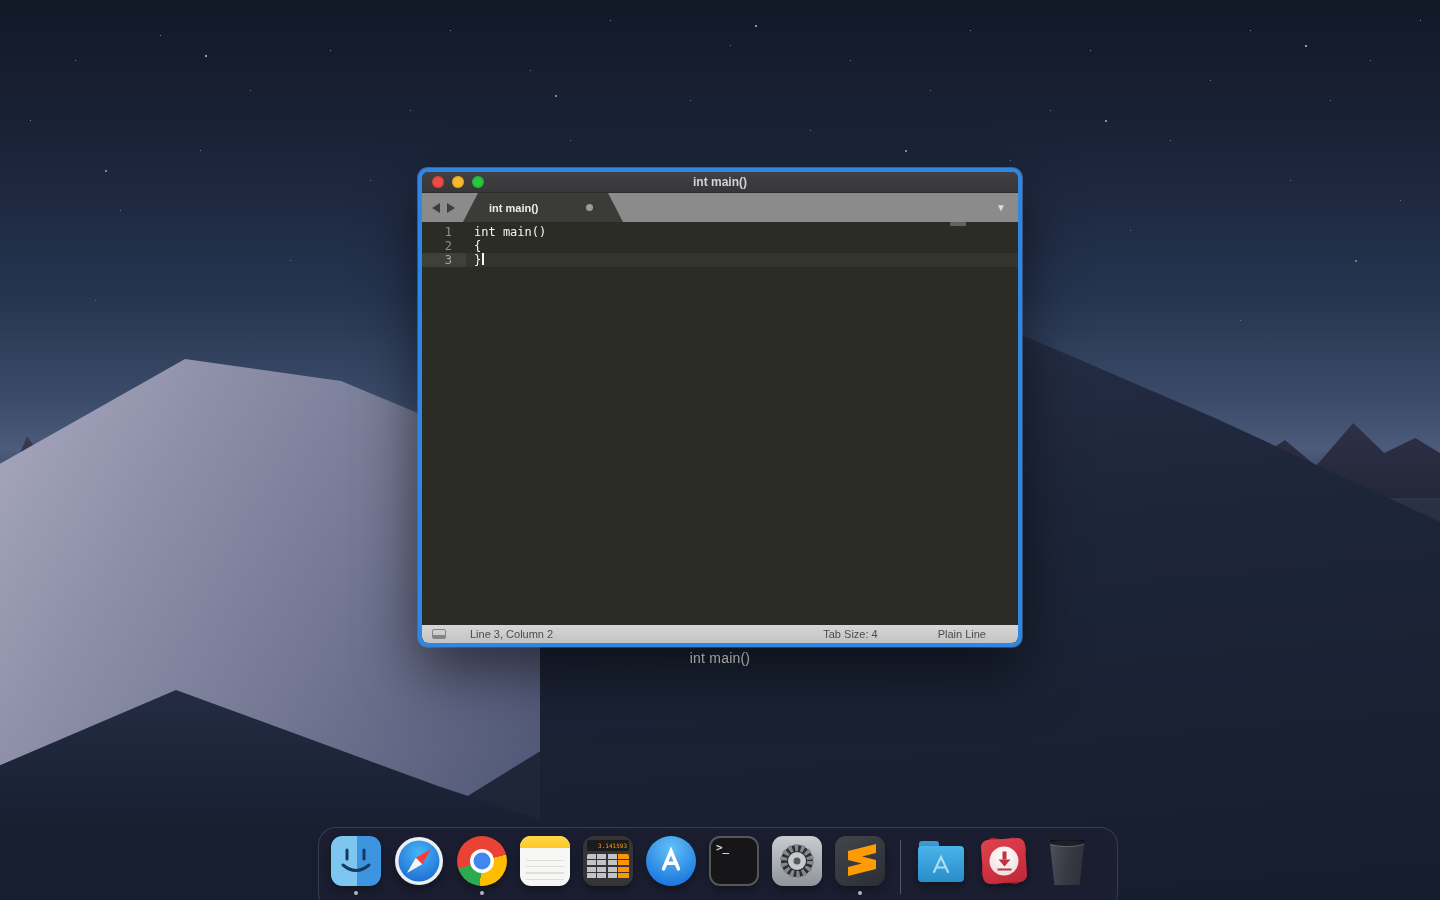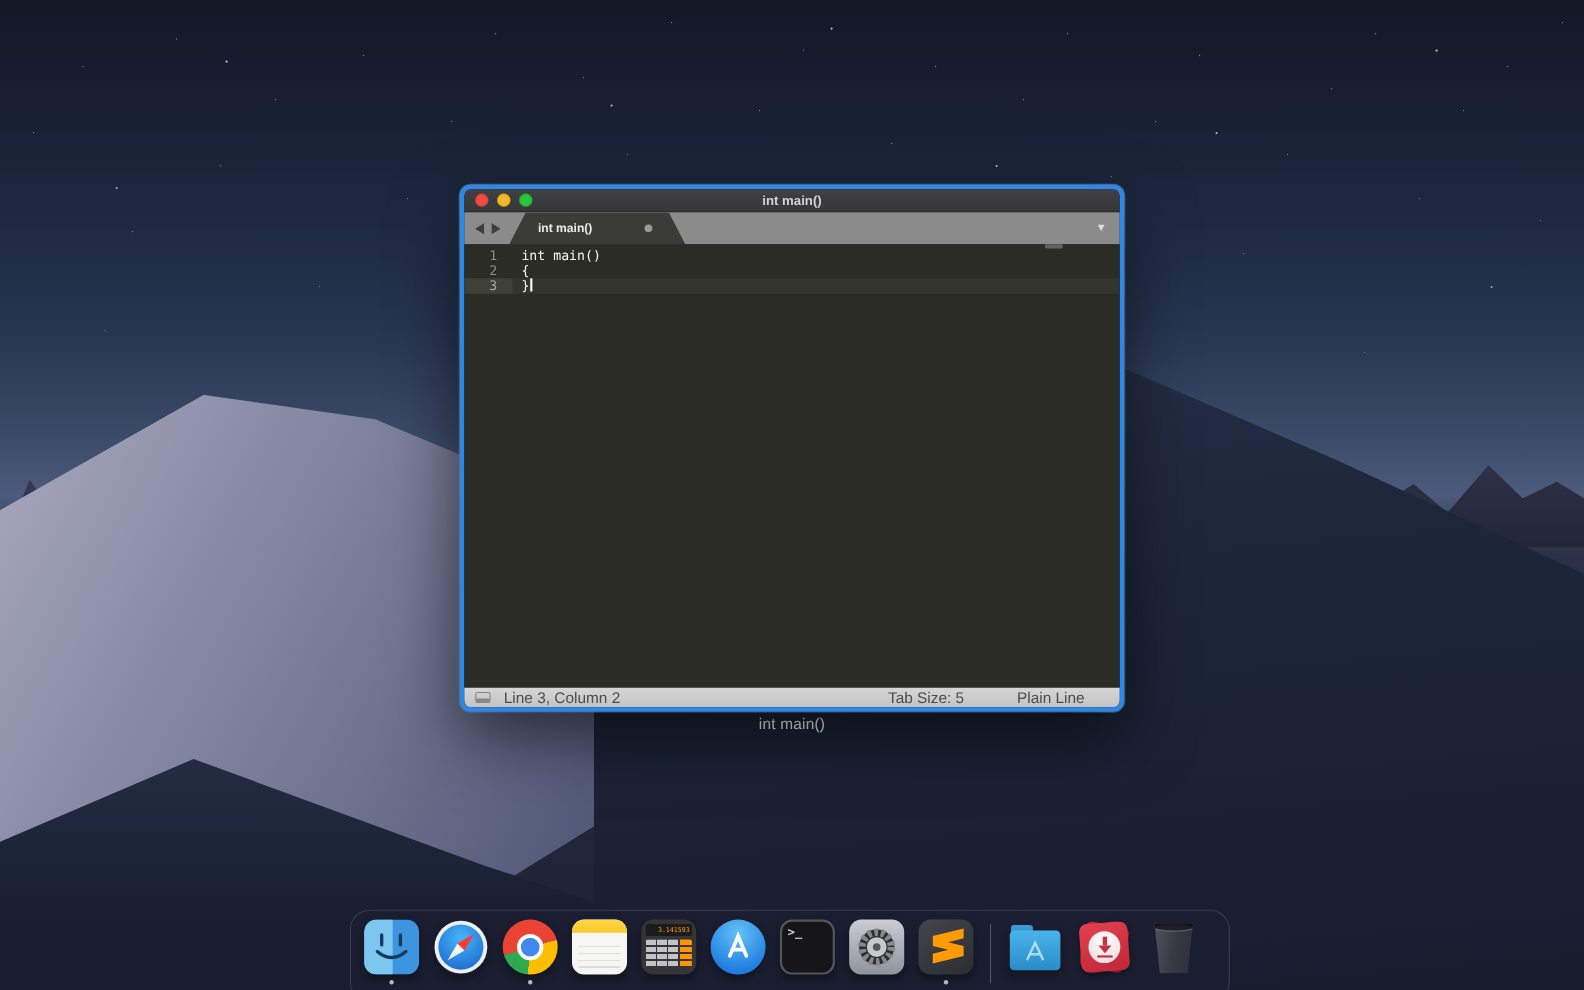--- a/index.html
+++ b/index.html
@@ -91,21 +91,21 @@
     font-family:"DejaVu Sans Mono", monospace; font-size:12px; padding-top:3px; }
   .code-row { display:flex; height:14px; line-height:14px; }
   .code-row.current { background:#33342d; }
   .gutter-num { width:44px; flex:0 0 44px; text-align:right; padding-right:14px; color:#8f9089; }
   .code-row.current .gutter-num { background:#3f4038; color:#a6a79f; }
   .code-text { color:#f6f6f1; white-space:pre; margin-left:8px; }
   .cursor { display:inline-block; width:2px; height:12px; background:#f8f8f0; vertical-align:-2px; margin-left:1px; }
   .scroll-nub { position:absolute; top:0; right:52px; width:16px; height:4px; background:#63635d; border-radius:1px; }
 
   .statusbar { height:18px; flex:0 0 18px; background:linear-gradient(#d6d6d6,#c3c3c3);
-    display:flex; align-items:center; padding:0 10px; gap:12px; font-size:14px; color:#4c4c4c;
+    display:flex; align-items:center; padding:0 10px; gap:24px; font-size:11px; color:#4c4c4c;
     border-radius:0 0 6px 6px; }
   .panel-icon { width:14px; height:10px; border:1.5px solid #858585; border-radius:2px; position:relative; }
   .panel-icon::after { content:""; position:absolute; left:0; right:0; bottom:0; height:3px; background:#858585; }
   .sb-spacer { flex:1 1 auto; }
   .sb-right { margin-right:36px; }
   .sb-syntax { margin-right:22px; }
 
   
   .dock { position:absolute; left:318px; top:827px; width:800px; height:84px;
     background:rgba(27,30,48,.85); border:1px solid rgba(130,140,170,.28); border-radius:18px;
@@ -223,21 +223,21 @@
         <span class="code-text">}</span>
         <span class="cursor"></span>
     </div>
     <div class="scroll-nub"></div>
   </div>
 
   <div class="statusbar">
     <span class="panel-icon"></span>
     <span>Line 3, Column 2</span>
     <span class="sb-spacer"></span>
-    <span class="sb-right">Tab Size: 5</span>
+    <span class="sb-right">Tab Size: 4</span>
     <span class="sb-syntax">Plain Line</span>
   </div>
 </div>
 
 <div class="dock">
 
   <div class="dock-item running">
     <svg class="sq" viewBox="0 0 50 50">
       <rect width="50" height="50" rx="11" fill="#3d95e0"></rect>
       <path d="M0 11 A11 11 0 0 1 11 0 H26 V50 H11 A11 11 0 0 1 0 39 Z" fill="#7cc6f0"></path>

